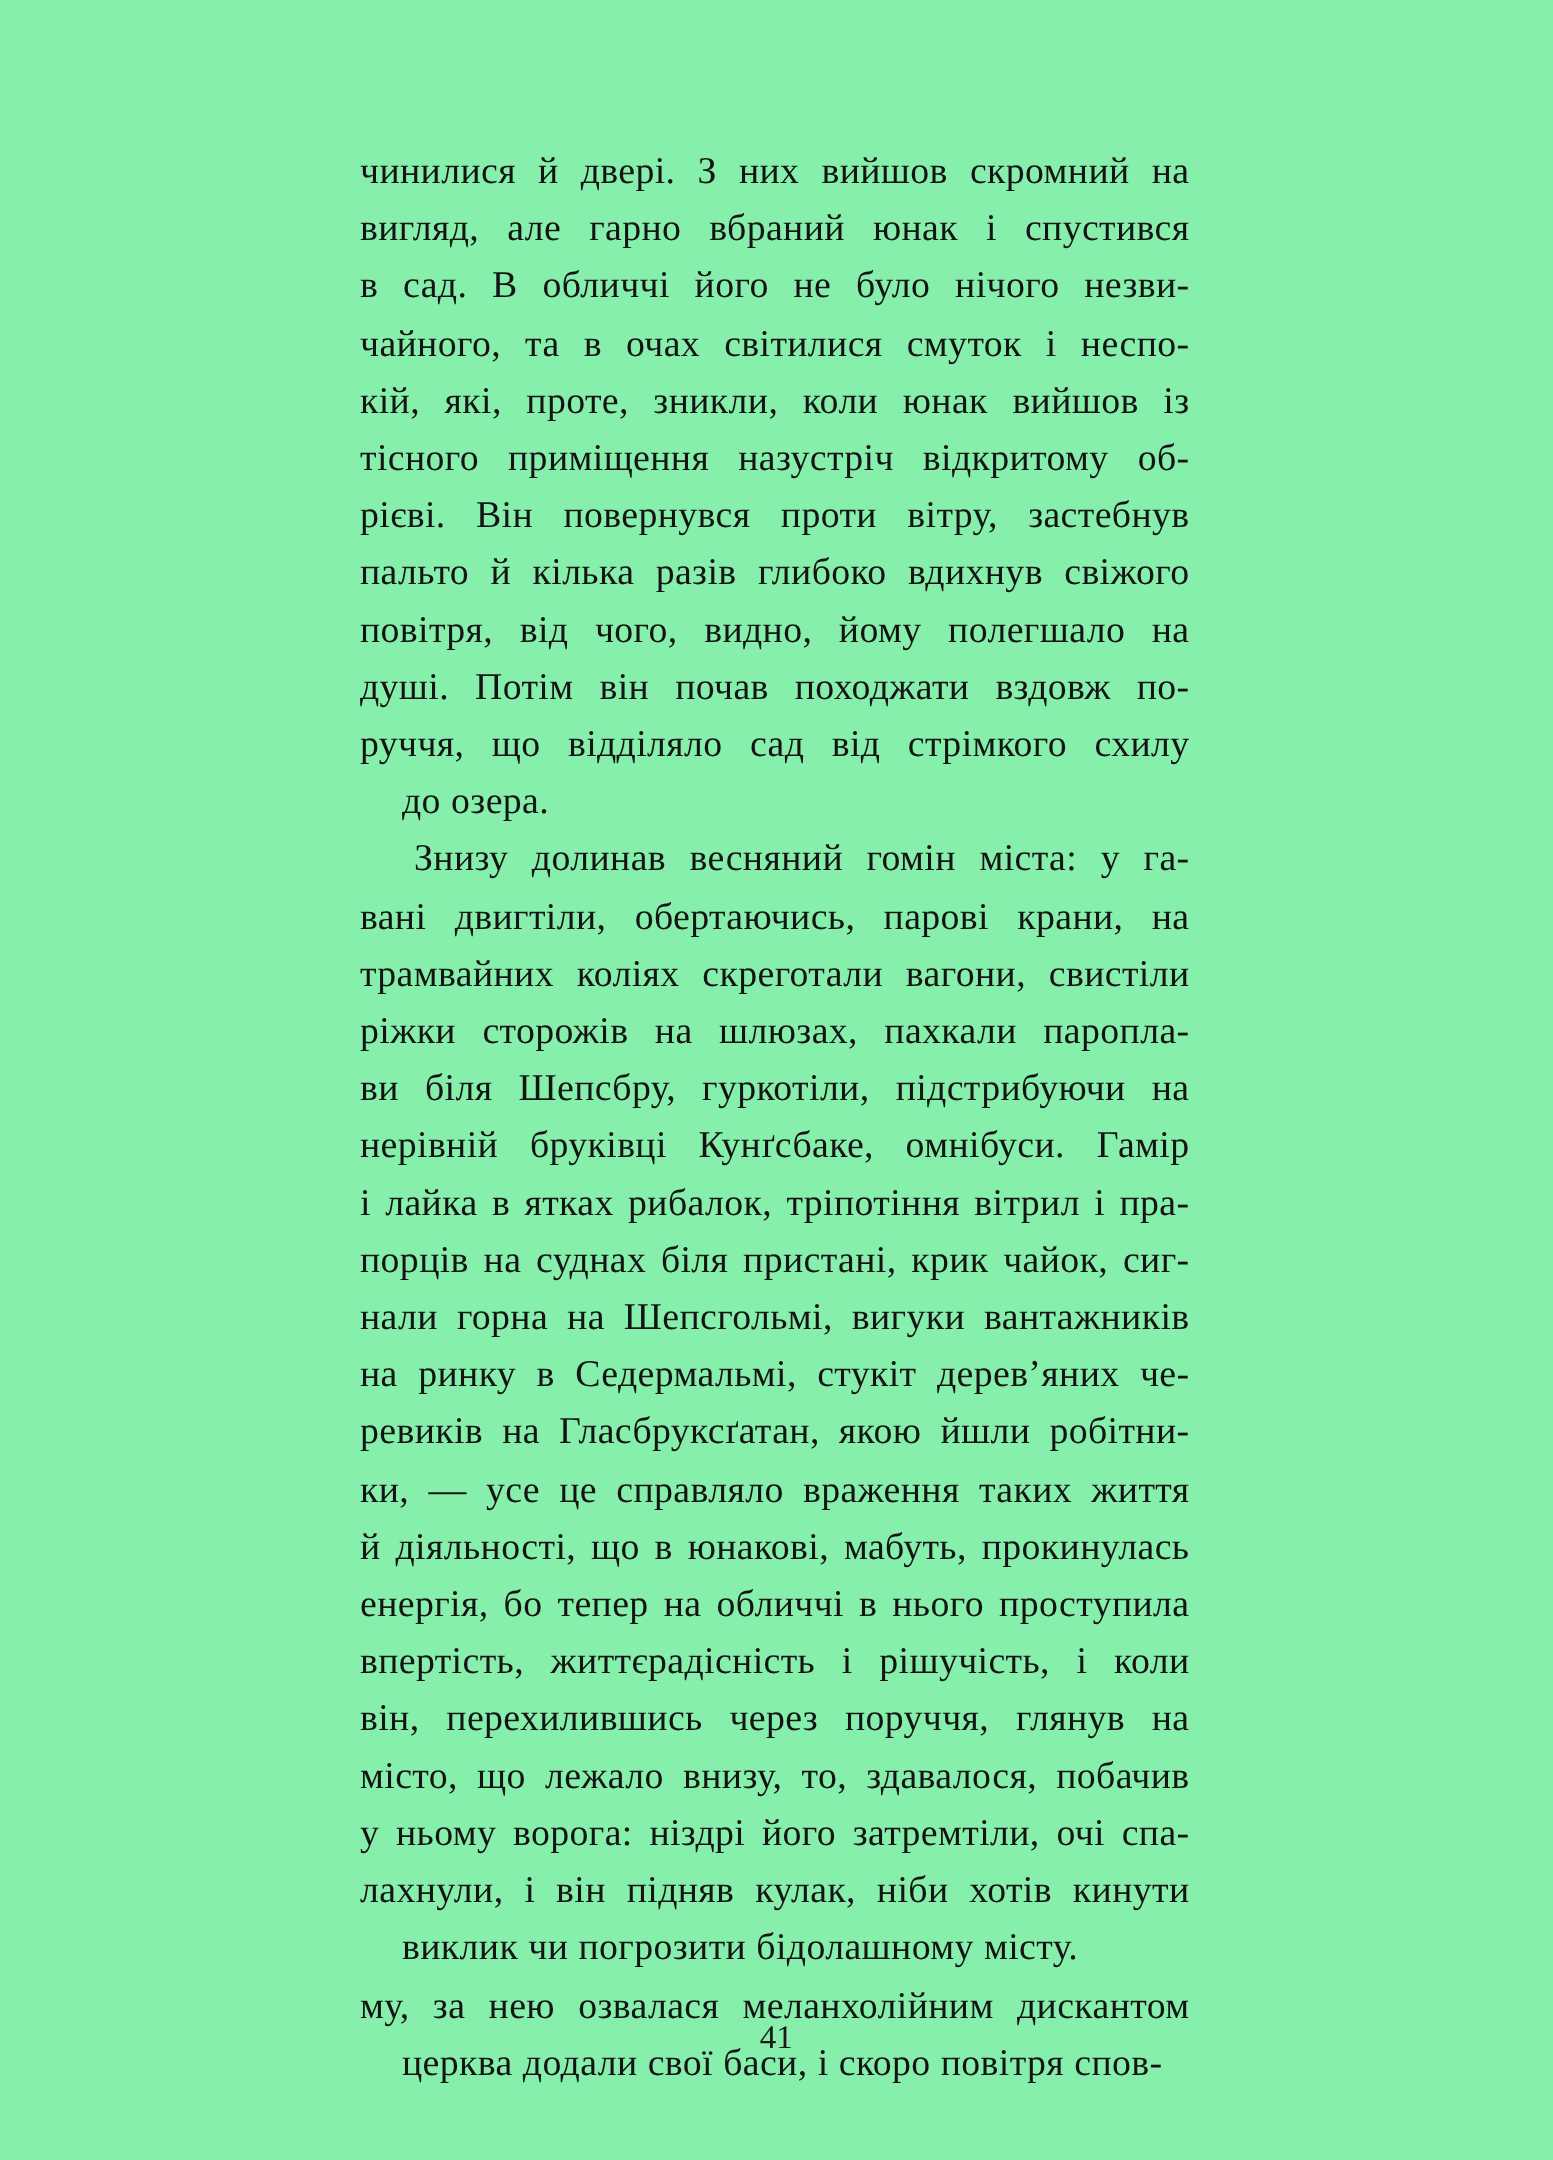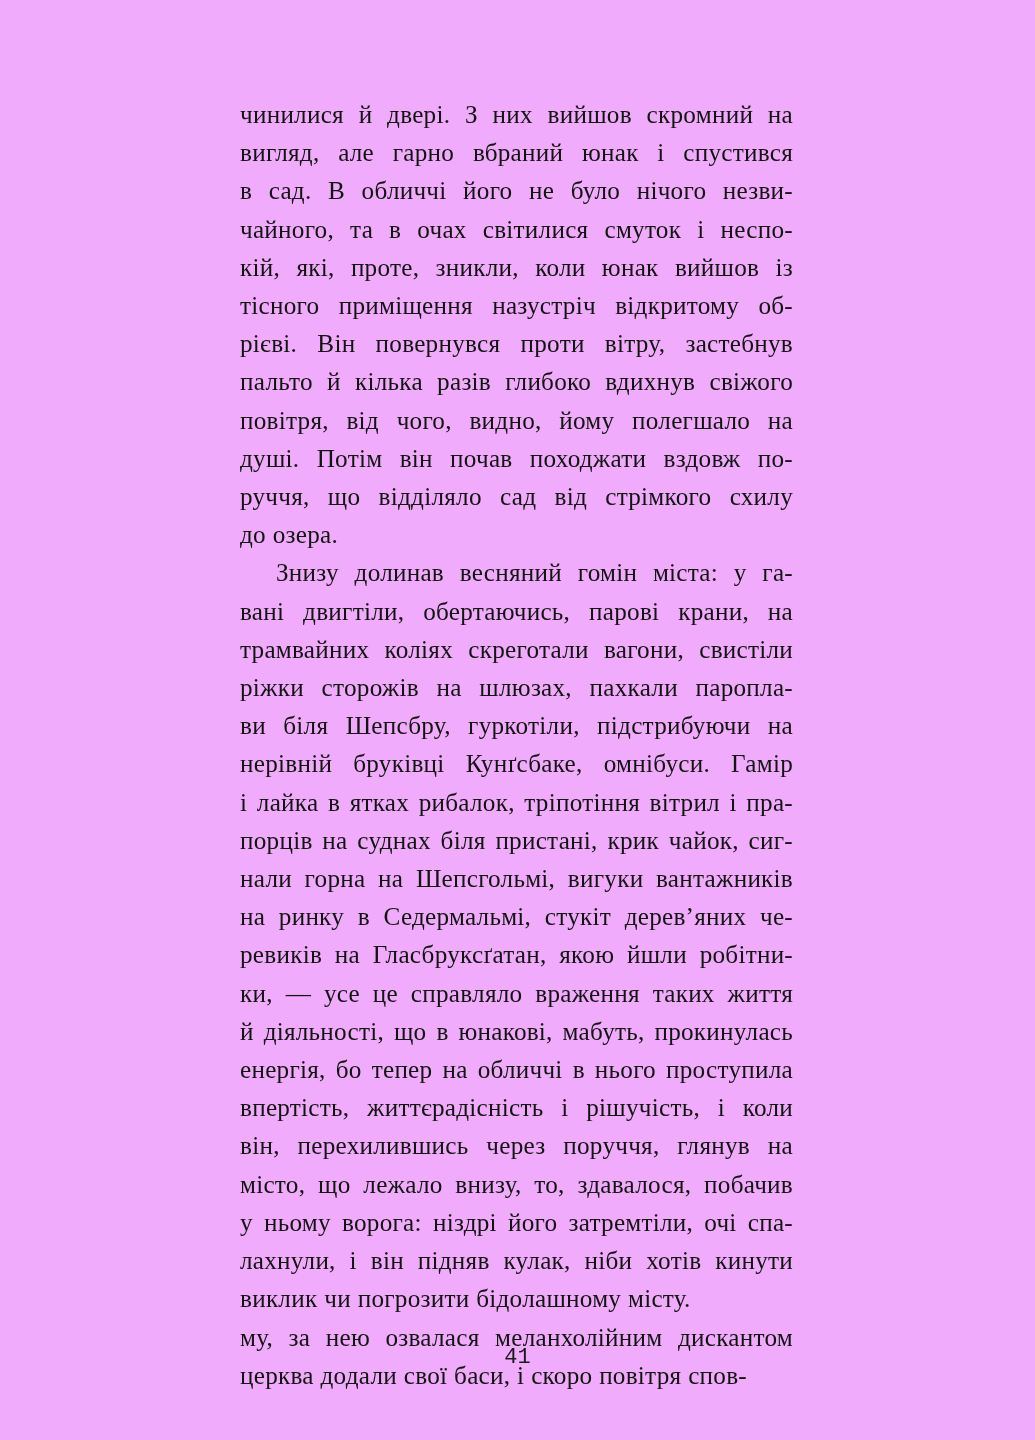--- a/index.html
+++ b/index.html
@@ -13,21 +13,21 @@
     height: 1440px;
     position: relative;
     font-family: "Liberation Serif", "DejaVu Serif", serif;
     color: #111111;
     overflow: hidden;
   }
 
   .page {
     position: absolute;
     inset: 0;
-    background: #f0abfc;
+    background: #86efac;
   }
 
   .text-block {
     position: absolute;
     left: 240px;
     top: 96px;
     width: 553px;
   }
 
   .para {
@@ -45,37 +45,38 @@
 
   
   .line {
     display: block;
     text-align: justify;
     text-align-last: justify;
     white-space: nowrap;
   }
   .line.last {
     text-align-last: left;
+    margin-left: 28px;
   }
 
   .indent-space {
     display: inline-block;
     width: 36px;
   }
 
   .page-number {
     position: absolute;
     left: 0;
     right: 0;
     top: 1345px;
     text-align: center;
     font-size: 22px;
     line-height: 26px;
     color: #1a1a1a;
-    font-family: Liberation Mono, monospace;
+    font-family: Liberation Serif, serif;
   }
 </style>
 </head>
 <body>
 
 <div class="page">
 
   <div class="text-block" id="text-block">
       <p class="para"><span class="line">чинилися й двері. З них вийшов скромний на</span><span class="line">вигляд, але гарно вбраний юнак і спустився</span><span class="line">в сад. В обличчі його не було нічого незви-</span><span class="line">чайного, та в очах світилися смуток і неспо-</span><span class="line">кій, які, проте, зникли, коли юнак вийшов із</span><span class="line">тісного приміщення назустріч відкритому об-</span><span class="line">рієві. Він повернувся проти вітру, застебнув</span><span class="line">пальто й кілька разів глибоко вдихнув свіжого</span><span class="line">повітря, від чого, видно, йому полегшало на</span><span class="line">душі. Потім він почав походжати вздовж по-</span><span class="line">руччя, що відділяло сад від стрімкого схилу</span><span class="line last">до озера.</span></p>
       <p class="para"><span class="line"><span class="indent-space"></span>Знизу долинав весняний гомін міста: у га-</span><span class="line">вані двигтіли, обертаючись, парові крани, на</span><span class="line">трамвайних коліях скреготали вагони, свистіли</span><span class="line">ріжки сторожів на шлюзах, пахкали паропла-</span><span class="line">ви біля Шепсбру, гуркотіли, підстрибуючи на</span><span class="line">нерівній бруківці Кунґсбаке, омнібуси. Гамір</span><span class="line">і лайка в ятках рибалок, тріпотіння вітрил і пра-</span><span class="line">порців на суднах біля пристані, крик чайок, сиг-</span><span class="line">нали горна на Шепсгольмі, вигуки вантажників</span><span class="line">на ринку в Седермальмі, стукіт дерев’яних че-</span><span class="line">ревиків на Гласбруксґатан, якою йшли робітни-</span><span class="line">ки, — усе це справляло враження таких життя</span><span class="line">й діяльності, що в юнакові, мабуть, прокинулась</span><span class="line">енергія, бо тепер на обличчі в нього проступила</span><span class="line">впертість, життєрадісність і рішучість, і коли</span><span class="line">він, перехилившись через поруччя, глянув на</span><span class="line">місто, що лежало внизу, то, здавалося, побачив</span><span class="line">у ньому ворога: ніздрі його затремтіли, очі спа-</span><span class="line">лахнули, і він підняв кулак, ніби хотів кинути</span><span class="line last">виклик чи погрозити бідолашному місту.</span></p>

